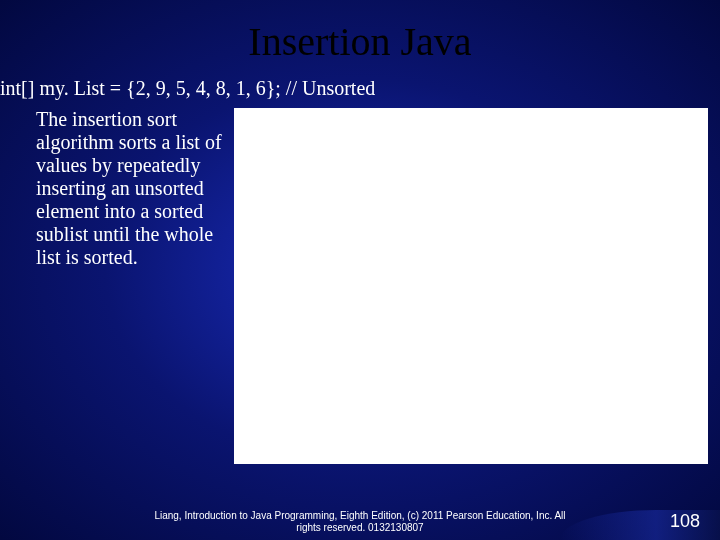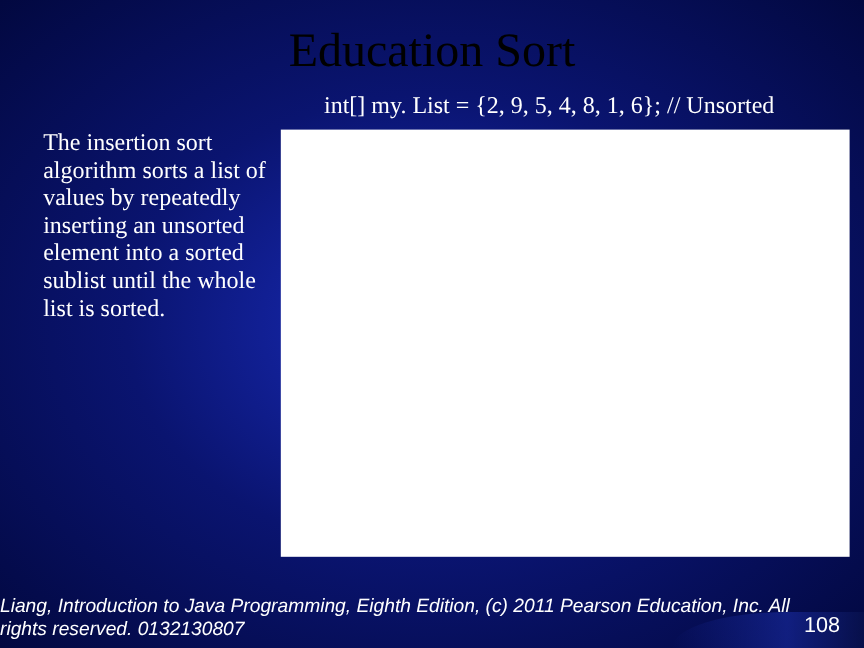--- a/index.html
+++ b/index.html
@@ -15,21 +15,20 @@
     text-align: center;
     color: #000;
     font-size: 40px;
     font-weight: normal;
     padding-top: 18px;
     padding-bottom: 8px;
   }
   .code-line {
     color: #fff;
     font-size: 20px;
-    padding-left: 270px;
     padding-top: 4px;
     padding-bottom: 8px;
   }
   .content-row {
     display: flex;
     align-items: flex-start;
     padding-left: 12px;
     padding-right: 12px;
     margin-left: 24px;
   }
@@ -44,26 +43,25 @@
   .diagram-area {
     background: #fff;
     width: 498px;
     height: 356px;
     margin-left: 0;
   }
   .footer {
     position: absolute;
     bottom: 6px;
     width: 100%;
-    text-align: left;
+    text-align: center;
     color: #fff;
-    font-size: 16px;
+    font-size: 10px;
     font-family: Arial, sans-serif;
     line-height: 1.2;
-    font-style: italic;
   }
   .page-num {
     position: absolute;
     right: 20px;
     bottom: 8px;
     color: #fff;
     font-size: 18px;
     font-family: Arial, sans-serif;
     text-align: center;
   }
@@ -74,21 +72,21 @@
     width: 160px;
     height: 30px;
     background: linear-gradient(90deg, rgba(10,20,112,0) 0%, rgba(30,50,180,0.5) 60%, rgba(10,20,80,0.6) 100%);
     border-top-left-radius: 60% 100%;
     pointer-events: none;
   }
 </style>
 </head>
 <body>
 
-<h1 class="title">Education Sort</h1>
+<h1 class="title">Insertion Java</h1>
 
 <div class="code-line">int[] my. List = {2, 9, 5, 4, 8, 1, 6}; // Unsorted</div>
 
 <div class="content-row">
   <div class="desc">The insertion sort algorithm sorts a list of values by repeatedly inserting an unsorted element into a sorted sublist until the whole list is sorted.</div>
   <div class="diagram-area"></div>
 </div>
 
 <div class="footer-swoosh"></div>
 

